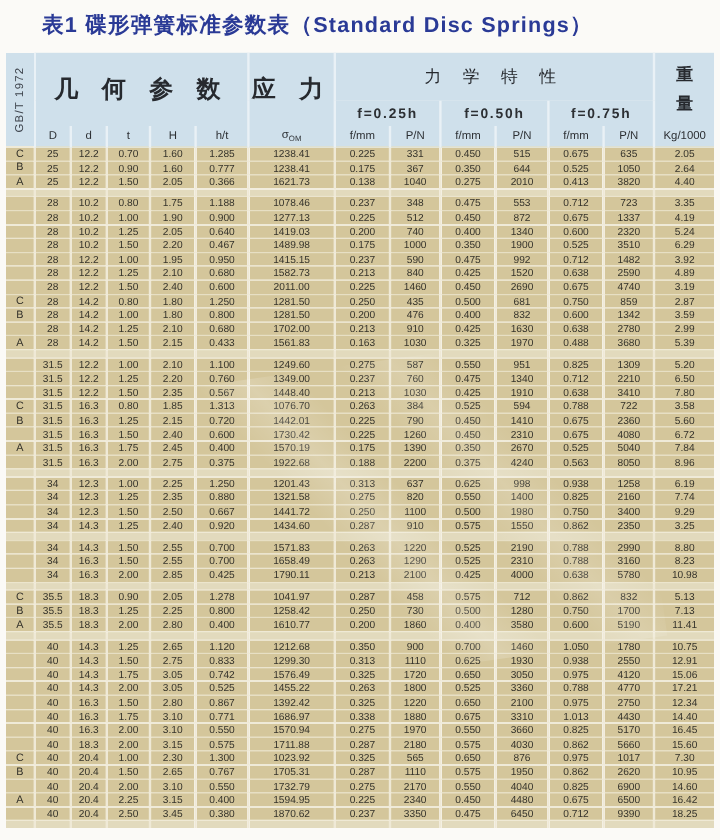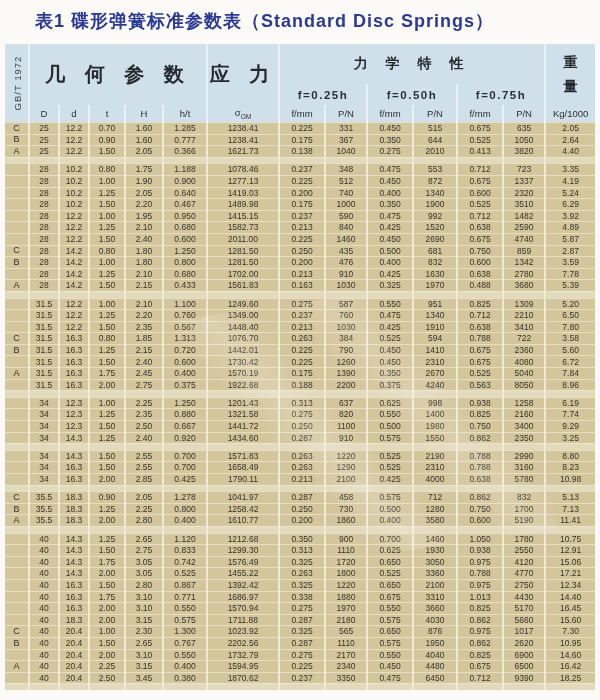--- a/index.html
+++ b/index.html
@@ -25,21 +25,21 @@
   col.c-f3{width:46px;} col.c-p3{width:42px;}
   col.c-kg{width:50px;}
 
   th{
     background:#cfe0eb;color:#26292e;font-weight:normal;
     padding:0;text-align:center;vertical-align:middle;
     border-left:2px solid #e9f1f6;
   }
   th.no-left{border-left:none;}
   .hdr-cn{font-size:20px;font-weight:bold;letter-spacing:7px;height:40px;}
-  .hdr-mech{font-size:14px;font-weight:bold;letter-spacing:7px;}
+  .hdr-mech{font-size:14px;font-weight:normal;letter-spacing:7px;}
   .hdr-f{font-size:11.5px;letter-spacing:1.5px;height:21px;font-weight:bold;color:#2c2f33;}
   .hdr-col{font-size:9.5px;height:17px;color:#2c2f33;}
   .hdr-weight{font-size:14px;font-weight:bold;line-height:1.7;}
   .strip{position:relative;}
   .strip span{
     position:absolute;left:50%;top:50%;
     transform:translate(-50%,-50%) rotate(-90deg);
     font-size:9.5px;letter-spacing:1px;color:#3d434c;white-space:nowrap;
   }
   sub{font-size:6.5px;}
@@ -289,21 +289,21 @@
             <td>1.50</td>
             <td>2.40</td>
             <td>0.600</td>
             <td>2011.00</td>
             <td>0.225</td>
             <td>1460</td>
             <td>0.450</td>
             <td>2690</td>
             <td>0.675</td>
             <td>4740</td>
-            <td>5.87</td>
+            <td>3.19</td>
           </tr>
           <tr>
             <td class="lettercol">C</td>
             <td>28</td>
             <td>14.2</td>
             <td>0.80</td>
             <td>1.80</td>
             <td>1.250</td>
             <td>1281.50</td>
             <td>0.250</td>
@@ -337,21 +337,21 @@
             <td>1.25</td>
             <td>2.10</td>
             <td>0.680</td>
             <td>1702.00</td>
             <td>0.213</td>
             <td>910</td>
             <td>0.425</td>
             <td>1630</td>
             <td>0.638</td>
             <td>2780</td>
-            <td>7.78</td>
+            <td>2.99</td>
           </tr>
           <tr>
             <td class="lettercol">A</td>
             <td>28</td>
             <td>14.2</td>
             <td>1.50</td>
             <td>2.15</td>
             <td>0.433</td>
             <td>1561.83</td>
             <td>0.163</td>
@@ -874,21 +874,21 @@
             <td>1017</td>
             <td>7.30</td>
           </tr>
           <tr>
             <td class="lettercol">B</td>
             <td>40</td>
             <td>20.4</td>
             <td>1.50</td>
             <td>2.65</td>
             <td>0.767</td>
-            <td>2202.56</td>
+            <td>1705.31</td>
             <td>0.287</td>
             <td>1110</td>
             <td>0.575</td>
             <td>1950</td>
             <td>0.862</td>
             <td>2620</td>
             <td>10.95</td>
           </tr>
           <tr>
             <td class="lettercol"></td>

